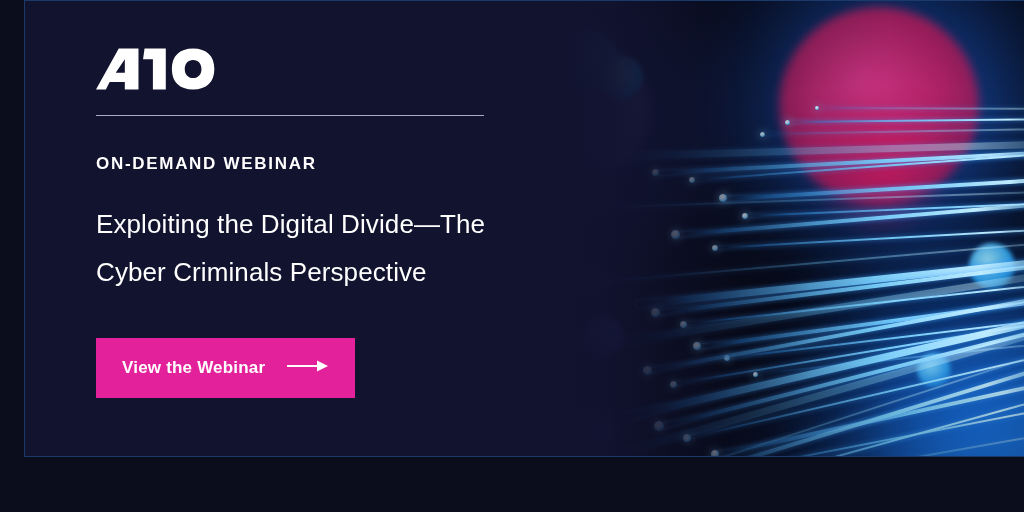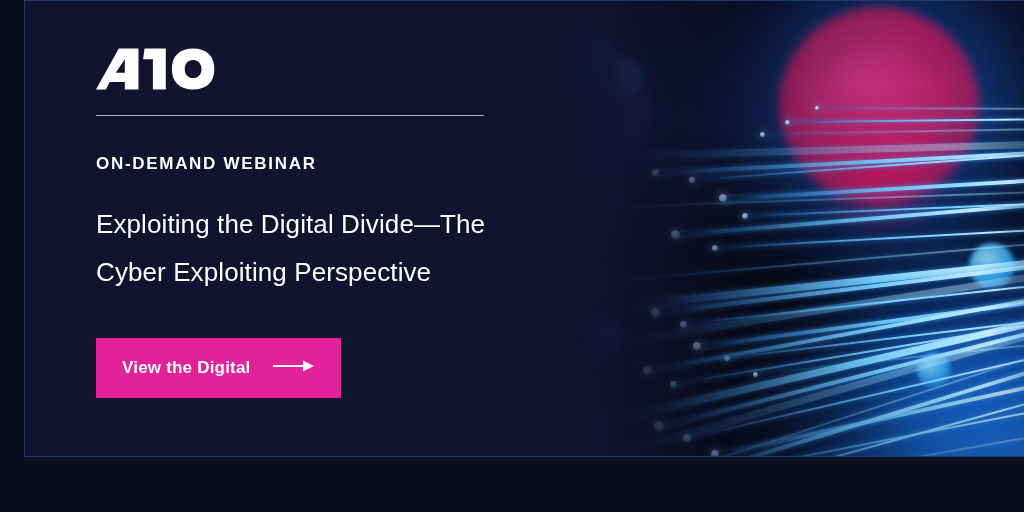--- a/index.html
+++ b/index.html
@@ -275,24 +275,24 @@
                    M128 17 C121 17 117 22 117 29 C117 36 121 41 128 41
                    C135 41 139 36 139 29 C139 22 135 17 128 17 Z"></path>
         </g>
       </svg>
     </div>
 
     <div class="divider"></div>
 
     <div class="eyebrow">ON-DEMAND WEBINAR</div>
 
-    <h1 class="headline"><span>Exploiting the Digital Divide—The</span><br><span>Cyber Exploiting Perspective</span></h1>
+    <h1 class="headline"><span>Exploiting the Digital Divide—The</span><br><span>Cyber Criminals Perspective</span></h1>
 
     <a class="cta" href="#">
-      <span class="cta-label">View the Digital</span>
+      <span class="cta-label">View the Webinar</span>
       <span class="cta-arrow">
         <svg width="42" height="14" viewBox="0 0 42 14" aria-hidden="true">
           <line x1="0" y1="7" x2="32" y2="7" stroke="#ffffff" stroke-width="2"></line>
           <polygon points="30,1.5 41,7 30,12.5" fill="#ffffff"></polygon>
         </svg>
       </span>
     </a>
   </div>
 </div>
 

